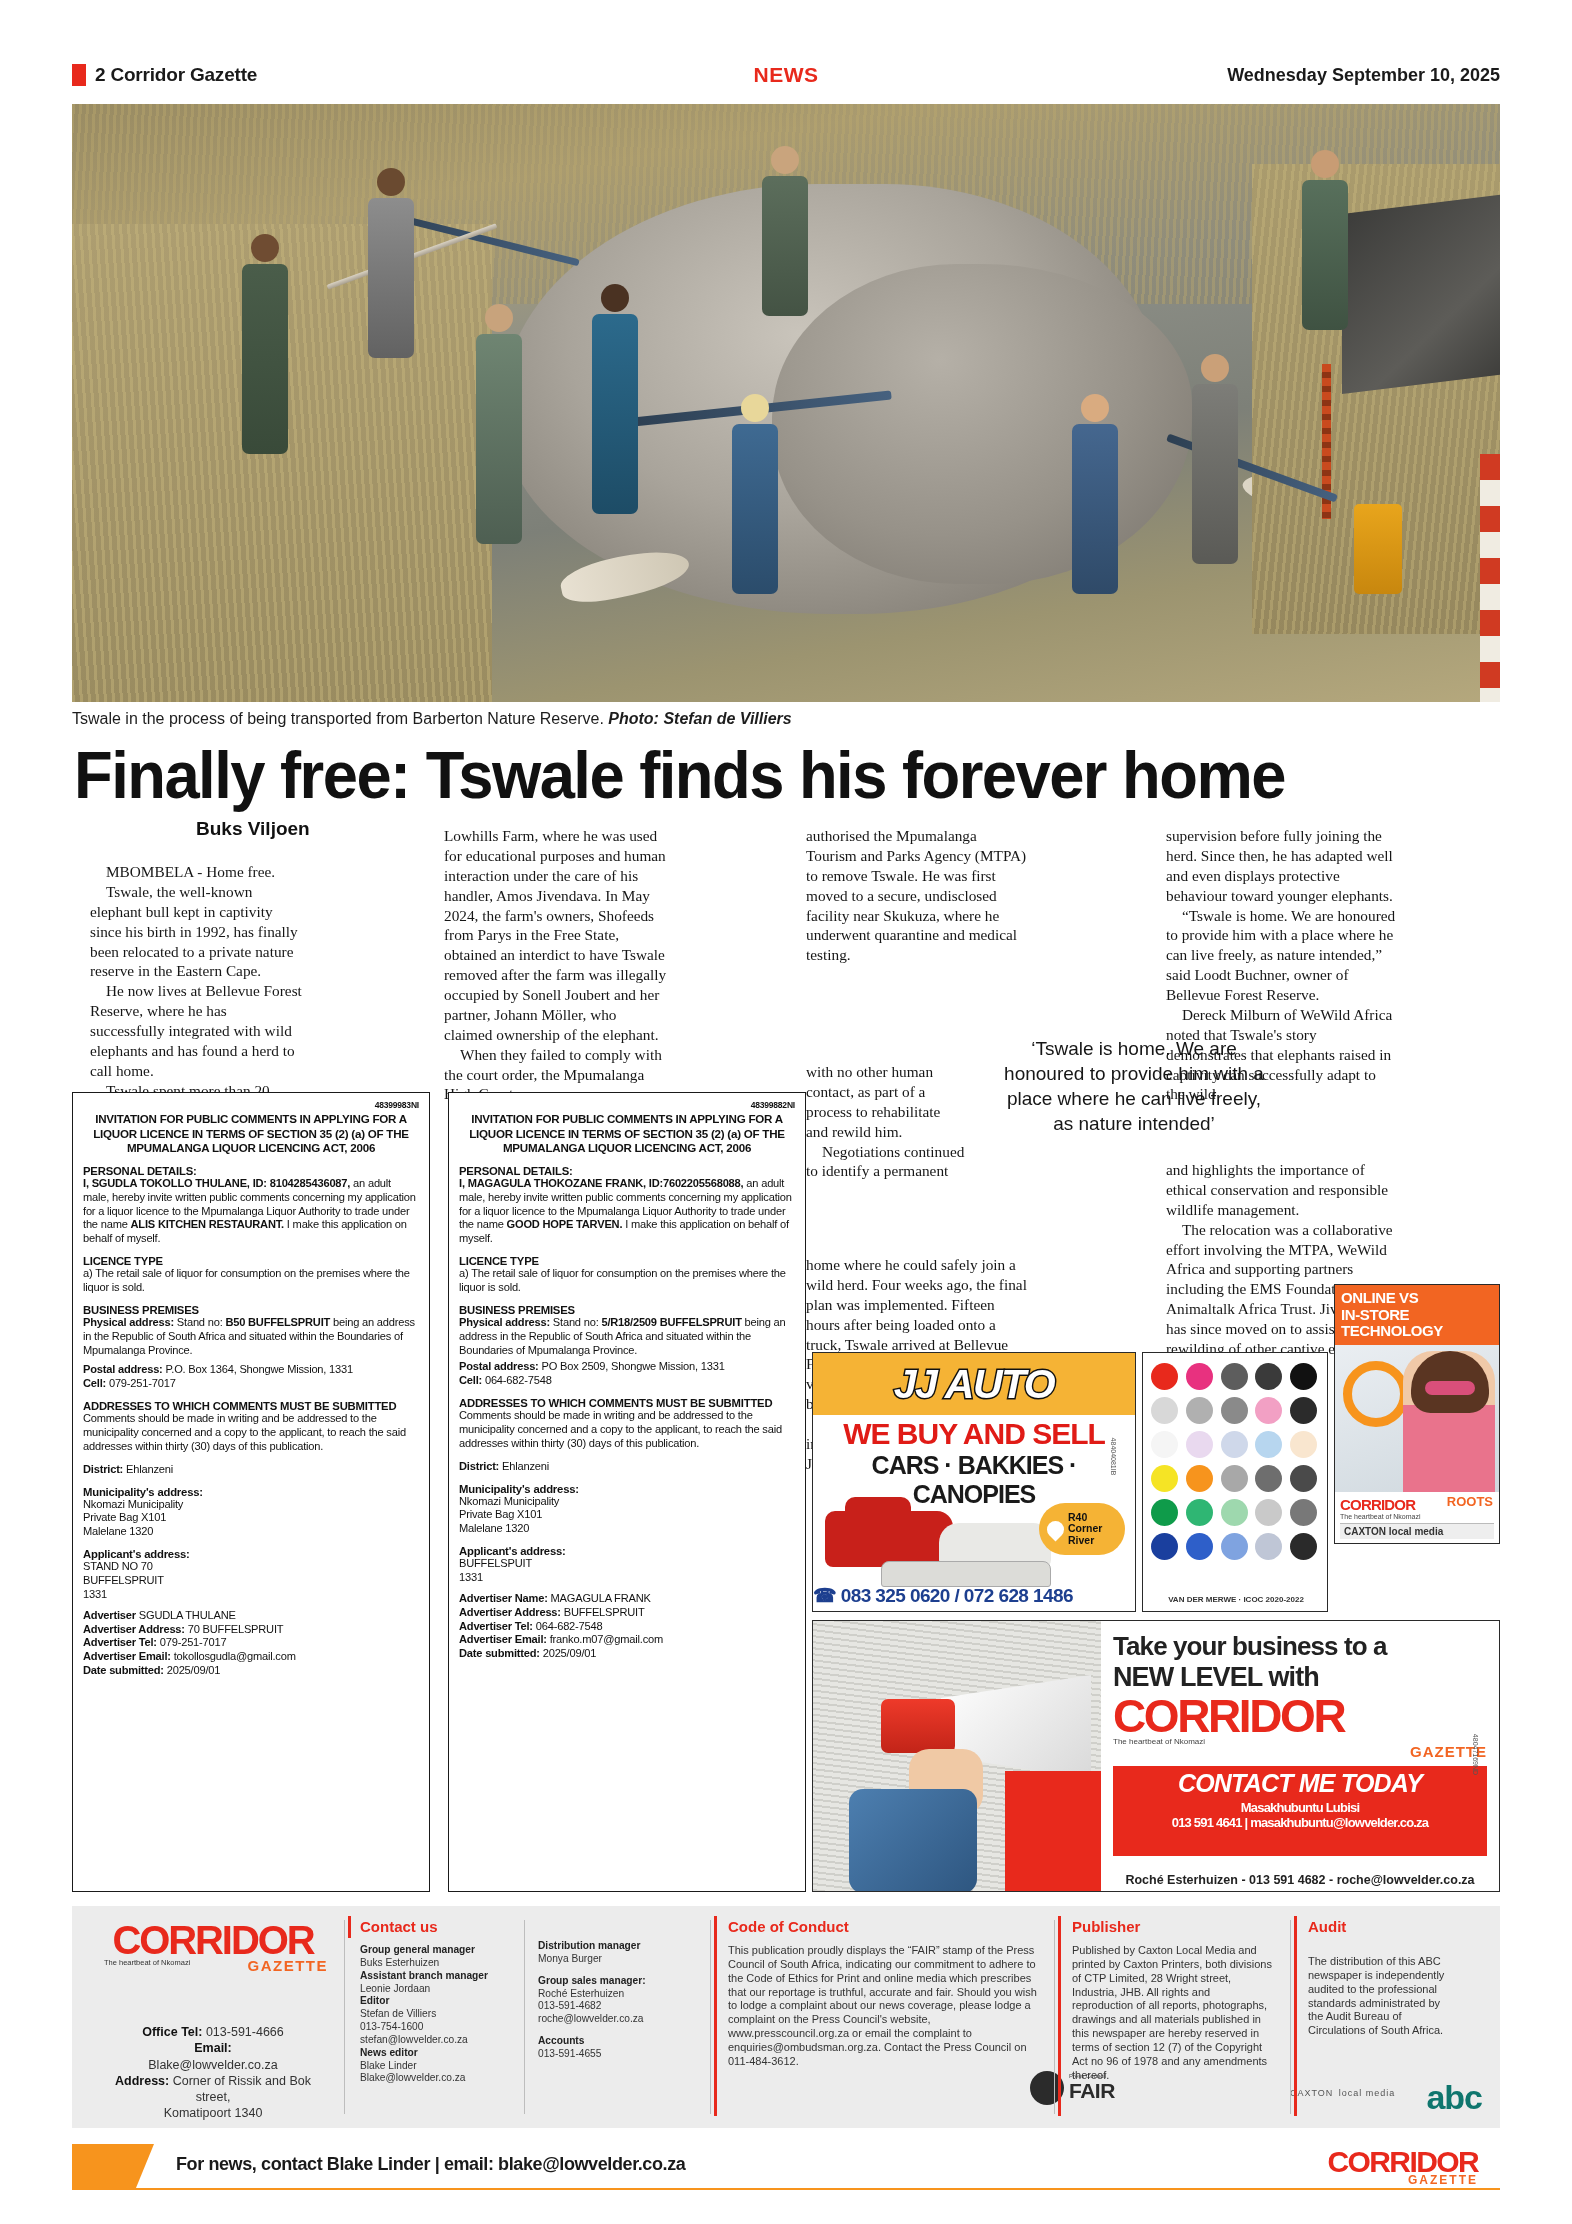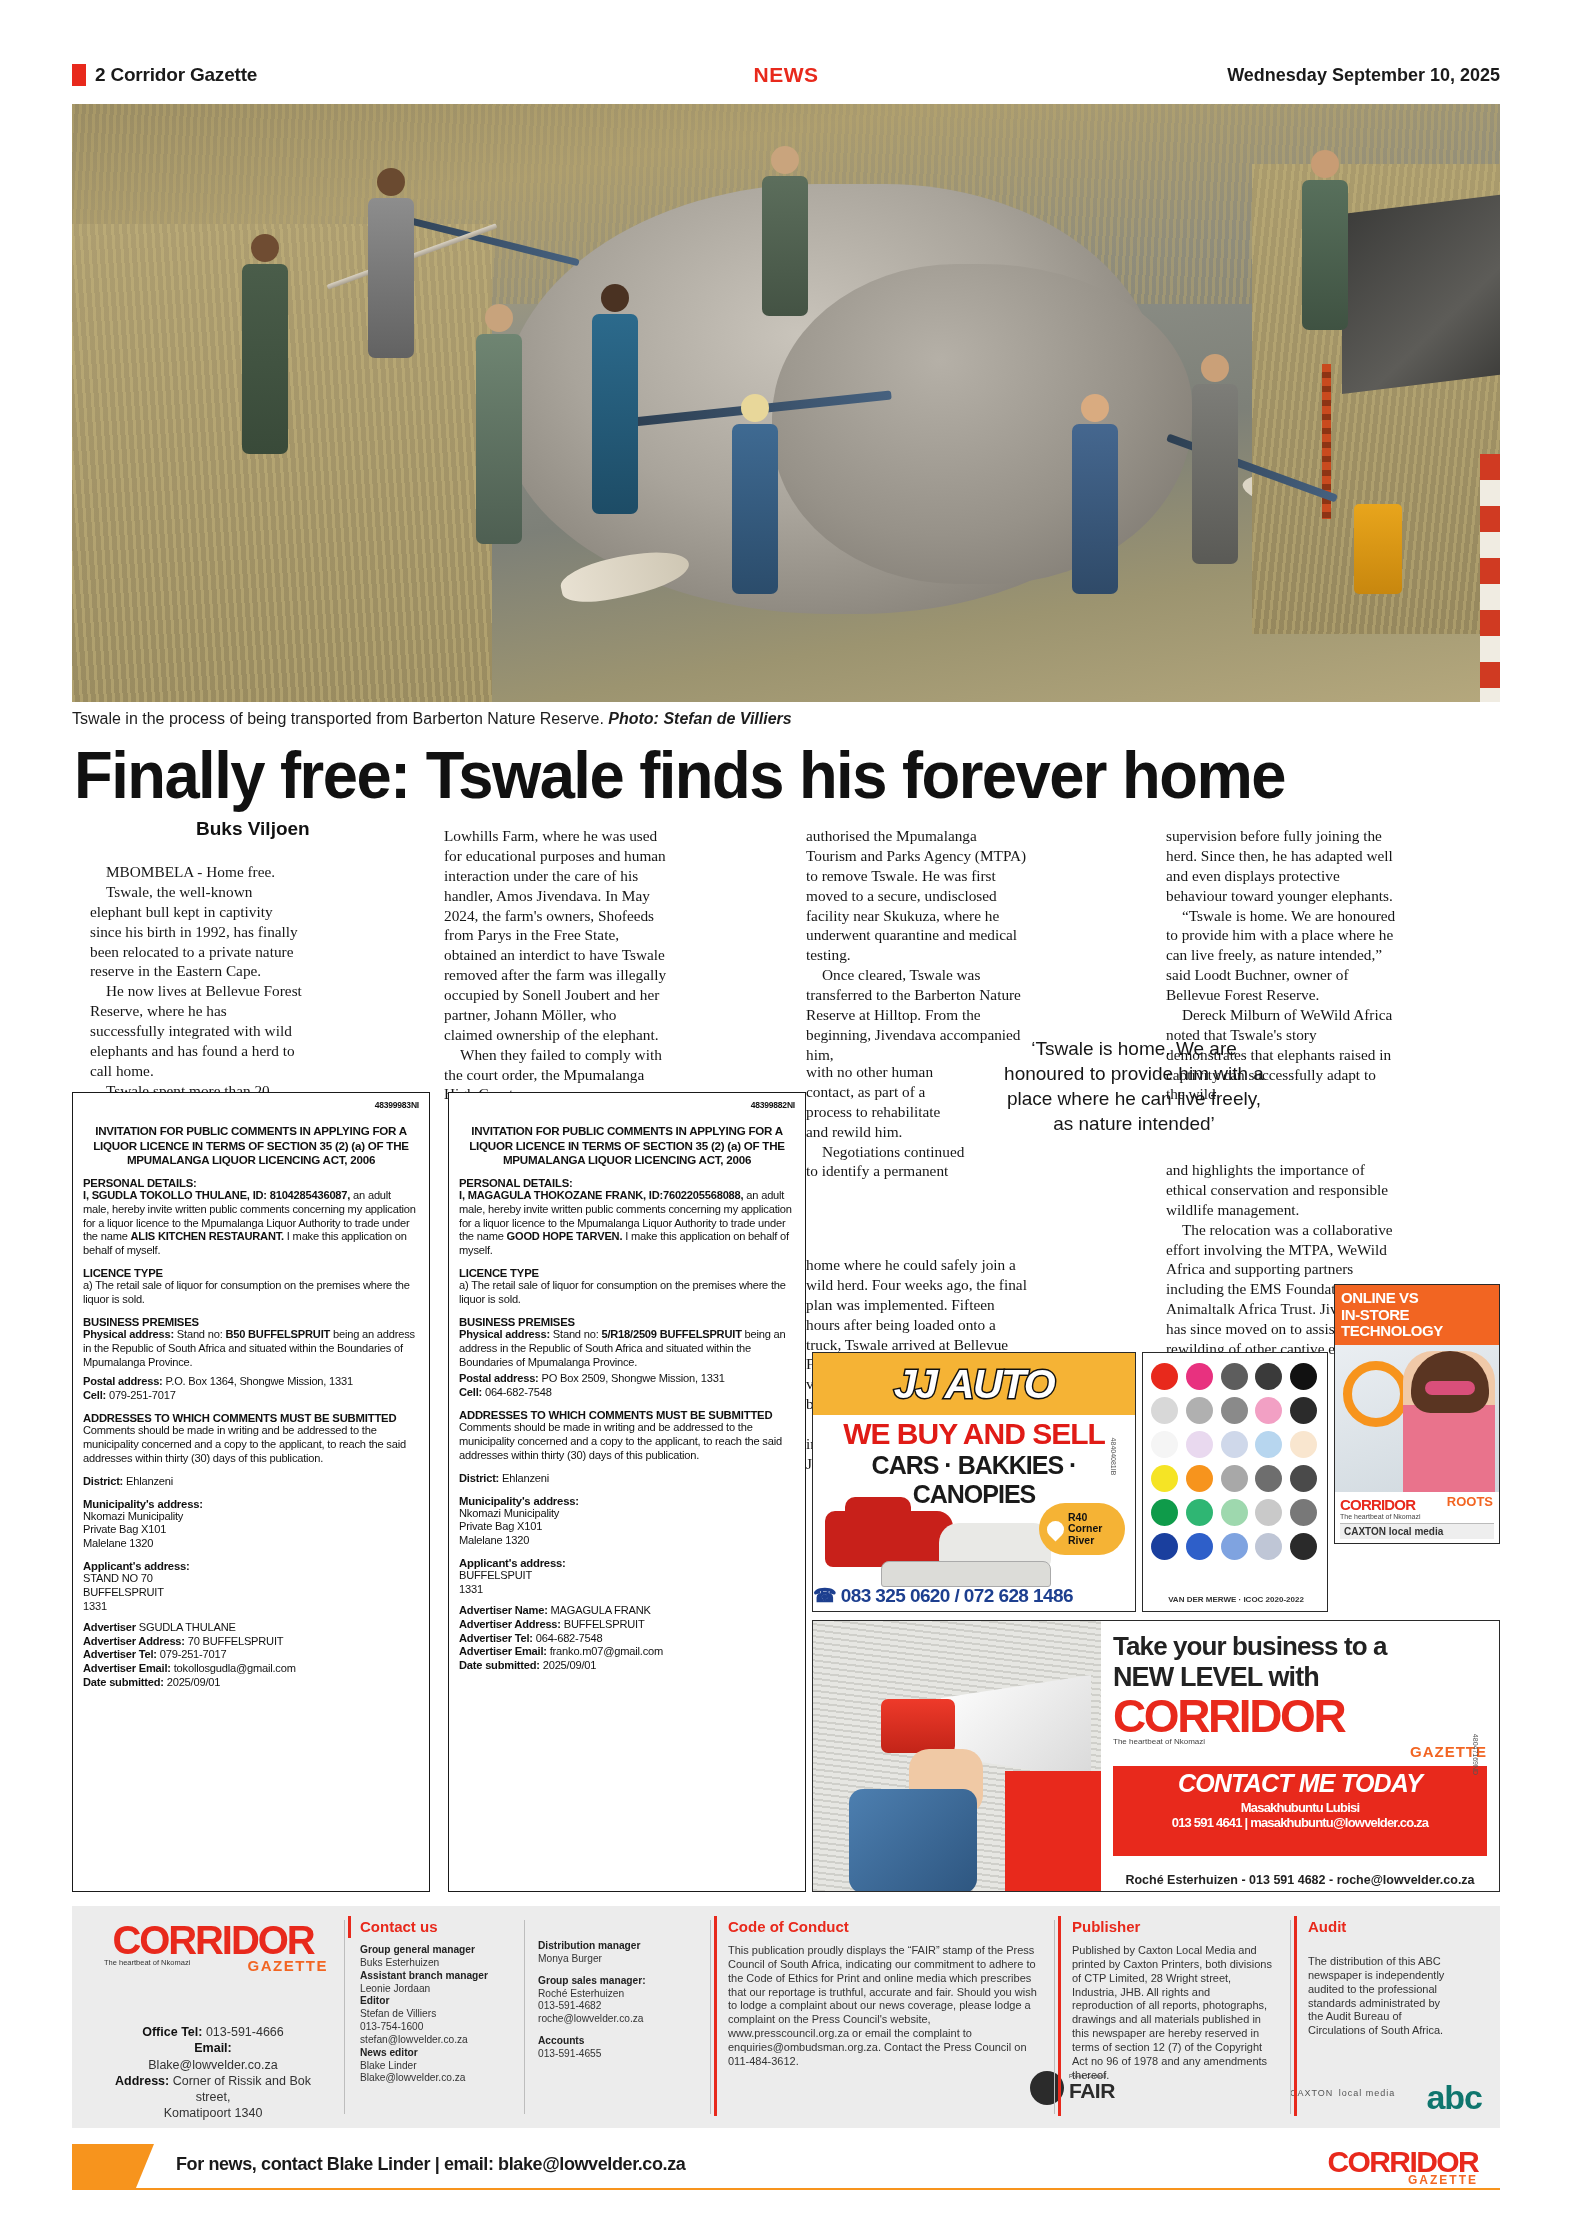--- a/index.html
+++ b/index.html
@@ -146,21 +146,21 @@
     position: absolute; top: 1092px; width: 358px; height: 800px;
     border: 1.6px solid #1a1a1a; background: #fff;
     padding: 7px 10px 6px 10px;
     font-family: "Liberation Sans", sans-serif;
     color: #111;
   }
   .legal-left { left: 72px; }
   .legal-right { left: 448px; }
   .legal-ref {
     text-align: right; font-size: 8.5px; font-weight: bold; letter-spacing: -0.2px;
-    margin-bottom: 14px;
+    margin-bottom: 2px;
   }
   .legal-title {
     text-align: center; font-weight: bold; font-size: 11.6px; line-height: 1.26;
     letter-spacing: -0.25px; margin-bottom: 9px;
   }
   .legal-h { font-weight: bold; font-size: 11.3px; margin-top: 9px; letter-spacing: -0.2px; }
   .legal-p { font-size: 11.1px; line-height: 1.25; letter-spacing: -0.2px; }
   .legal-p b { font-weight: bold; }
   .legal-sp { height: 7px; }
 
@@ -400,21 +400,20 @@
     <p class="ind">Tswale, the well-known elephant bull kept in captivity since his birth in 1992, has finally been relocated to a private nature reserve in the Eastern Cape.</p>
     <p class="ind">He now lives at Bellevue Forest Reserve, where he has successfully integrated with wild elephants and has found a herd to call home.</p>
     <p class="ind">Tswale spent more than 20 years at</p>
   </div>
   <div class="artcol col2">
     <p>Lowhills Farm, where he was used for educational purposes and human interaction under the care of his handler, Amos Jivendava. In May 2024, the farm's owners, Shofeeds from Parys in the Free State, obtained an interdict to have Tswale removed after the farm was illegally occupied by Sonell Joubert and her partner, Johann Möller, who claimed ownership of the elephant.</p>
     <p class="ind">When they failed to comply with the court order, the Mpumalanga High Court</p>
   </div>
   <div class="artcol col3">
     <p>authorised the Mpumalanga Tourism and Parks Agency (MTPA) to remove Tswale. He was first moved to a secure, undisclosed facility near Skukuza, where he underwent quarantine and medical testing.</p>
-    <p class="ind">Once cleared, Tswale was transferred to the Barberton Nature Reserve at Hilltop. From the beginning, Jivendava accompanied him,</p>
   </div>
   <div class="artcol col3b">
     <p>with no other human contact, as part of a process to rehabilitate and rewild him.</p>
     <p class="ind">Negotiations continued to identify a permanent</p>
   </div>
   <div class="artcol col3c">
     <p>home where he could safely join a wild herd. Four weeks ago, the final plan was implemented. Fifteen hours after being loaded onto a truck, Tswale arrived at Bellevue Forest Reserve, selected for its vegetation, water supply and balanced elephant population.</p>
     <p class="ind">At Bellevue, Tswale first stayed in a rewilding enclosure under Jivendava's</p>
   </div>
   <div class="artcol col4">

